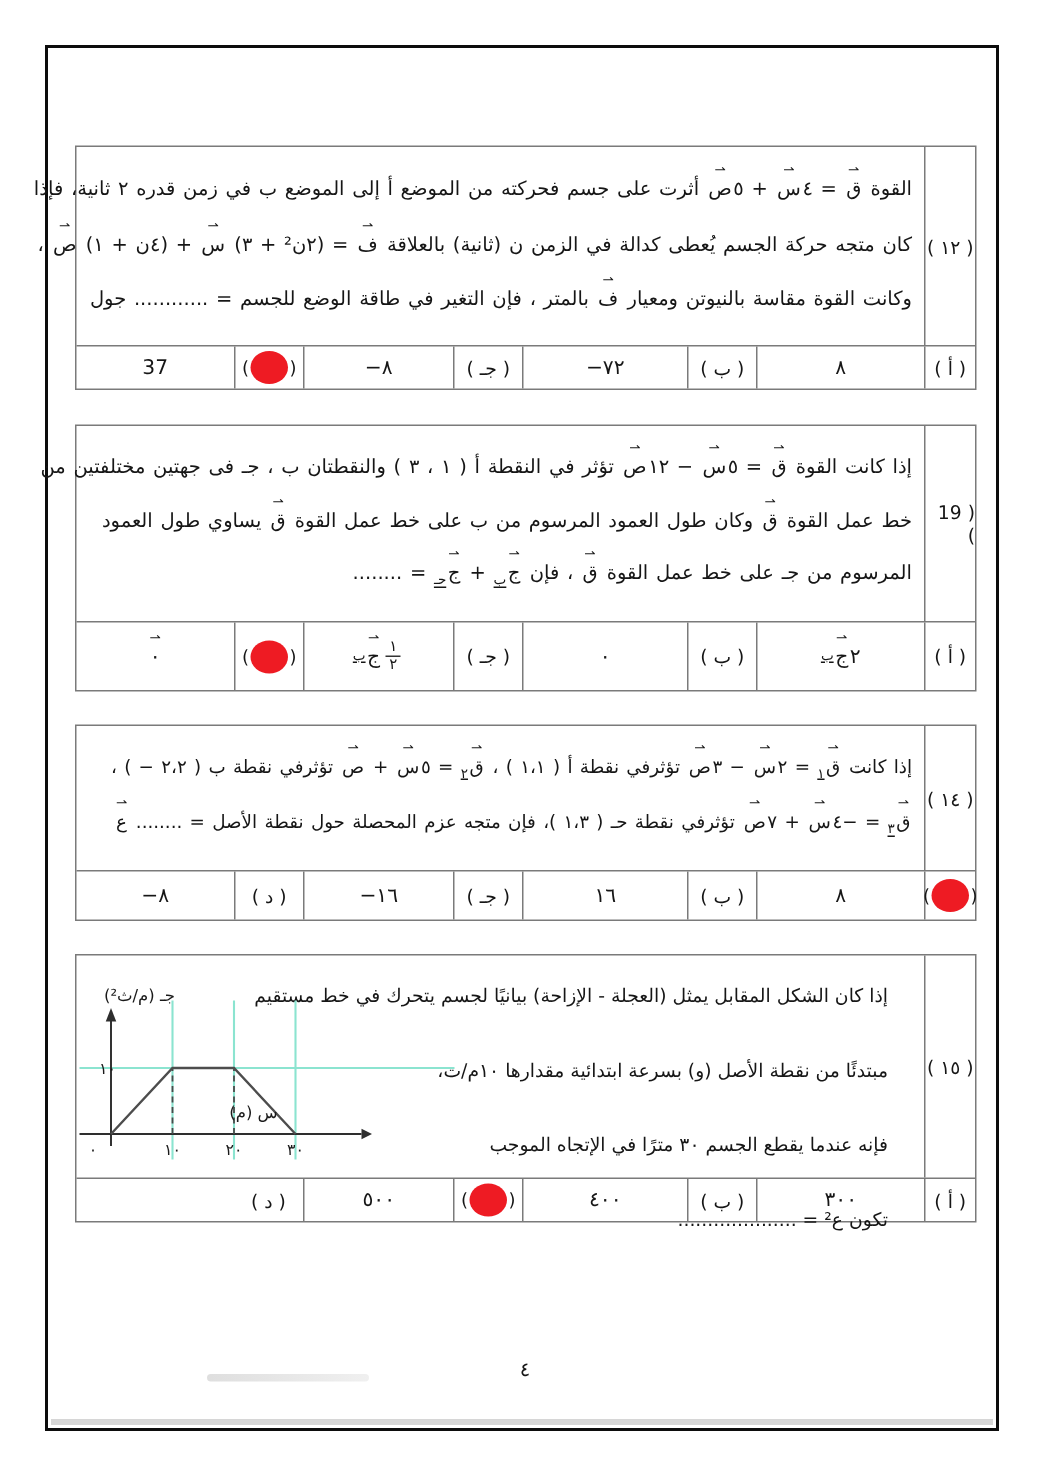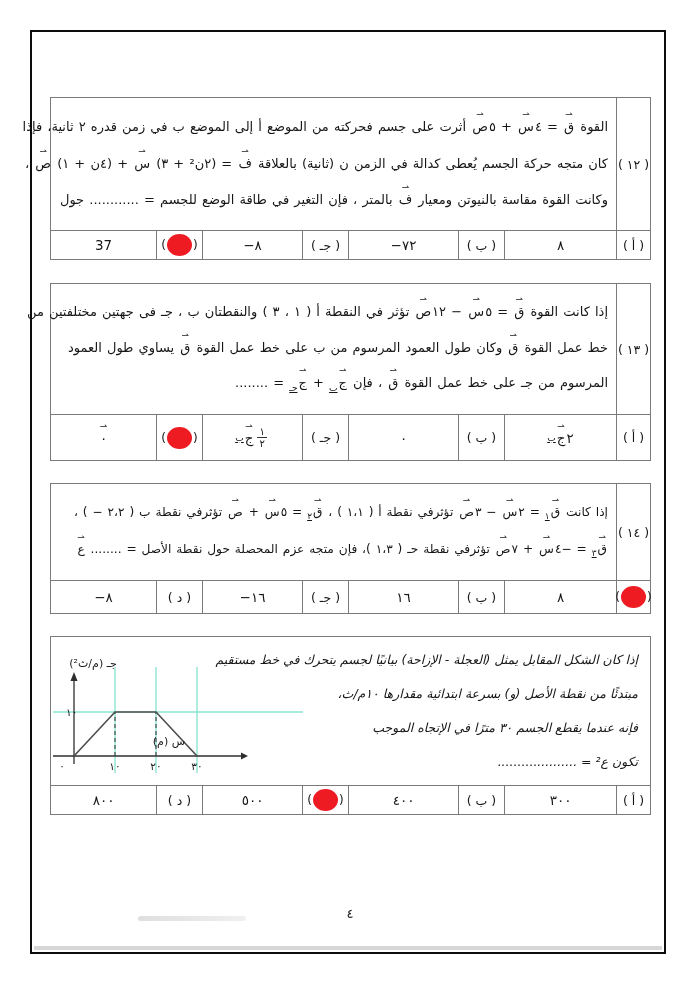--- a/index.html
+++ b/index.html
@@ -45,21 +45,21 @@
   .sel{gap:1px;}
   .sel .par{font-size:12px;}
   .dot{width:25px;height:22px;border-radius:50%;background:var(--red);display:inline-block;flex:none;}
 
   
   .chart{width:262px;flex:none;position:relative;}
   .chart svg{position:absolute;top:6px;right:4px;}
   svg text{font-family:"DejaVu Sans",sans-serif;fill:#1a1a1a;}
   .q-body15{flex:1;display:flex;flex-direction:column;justify-content:space-evenly;
             padding:2px 8px 2px 0;font-size:12.5px;min-width:0;}
-  .q-body15 p{margin:4px;line-height:1.4;white-space:nowrap;font-style:italic;}
+  .q-body15 p{margin:16px;line-height:1.4;white-space:nowrap;}
 </style>
 </head>
 <body>
 
 <div class="page">
   <div class="frame">
     <div class="scanband"></div>
   </div>
 
   <section class="qbox" style="top:97px;height:163px">
@@ -82,21 +82,21 @@
           <span class="par">(</span>
           <span class="dot"></span>
           <span class="par">)</span>
         </div>
       <div class="cell cv grow">37</div>
     </div>
   </section>
 
   <section class="qbox" style="top:283px;height:178px">
     <div class="q-top">
-      <div class="q-num">( ١٣ )</div>
+      <div class="q-num">( 19 )</div>
       <div class="q-body">
         <p>إذا كانت القوة  <i class="v">ق</i> = ٥<i class="v">س</i> − ١٢<i class="v">ص</i>  تؤثر في النقطة أ ( ‪١ ، ٣‬ )  والنقطتان ب ، جـ فى جهتين مختلفتين من</p>
         <p>خط عمل القوة <i class="v">ق</i> وكان طول العمود المرسوم من ب على خط عمل القوة <i class="v">ق</i> يساوي طول العمود</p>
         <p>المرسوم من جـ على خط عمل القوة <i class="v">ق</i> ، فإن  <i class="v">ج</i><sub>ب</sub> + <i class="v">ج</i><sub>حـ</sub> = ........</p>
       </div>
     </div>
     <div class="ans-row" style="height:46px">
       <div class="cell cl first">( أ )</div>
       <div class="cell cv" style="width:112px">٢ <i class="v">ج</i><sub>ب</sub></div>
       <div class="cell cl">( ب )</div>
@@ -140,20 +140,21 @@
       <div class="cell cv" style="width:110px">١٦</div>
       <div class="cell cl">( جـ )</div>
       <div class="cell cv" style="width:100px">١٦−</div>
       <div class="cell cl">( د )</div>
       <div class="cell cv grow">٨−</div>
     </div>
   </section>
 
   <section class="qbox f125" style="top:636px;height:179px">
     <div class="q-top">
+      <div class="q-num">( ١٥ )</div>
       <div class="q-body15">
         <p>إذا كان الشكل المقابل يمثل (العجلة - الإزاحة) بيانيًا لجسم يتحرك في خط مستقيم</p>
         <p>مبتدئًا من نقطة الأصل (و) بسرعة ابتدائية مقدارها ١٠م/ث،</p>
         <p>فإنه عندما يقطع الجسم ٣٠ مترًا في الإتجاه الموجب</p>
         <p>تكون ع² = ....................</p>
       </div>
       <div class="chart">
         <svg width="262" height="150" viewBox="0 0 262 150">
             <line x1="68" y1="24" x2="68" y2="130" stroke="#8be4d0" stroke-width="1.4"></line>
             <line x1="109" y1="24" x2="109" y2="130" stroke="#8be4d0" stroke-width="1.4"></line>
@@ -181,19 +182,18 @@
       <div class="cell cv" style="width:112px">٣٠٠</div>
       <div class="cell cl">( ب )</div>
       <div class="cell cv" style="width:110px">٤٠٠</div>
       <div class="cell cl sel">
           <span class="par">(</span>
           <span class="dot"></span>
           <span class="par">)</span>
         </div>
       <div class="cell cv" style="width:100px">٥٠٠</div>
       <div class="cell cl">( د )</div>
-      <div class="cell cv grow">٨٠٠</div>
     </div>
   </section>
 
   <div class="smudge"></div>
   <div class="pageno">٤</div>
 </div>
 
 </body></html>

